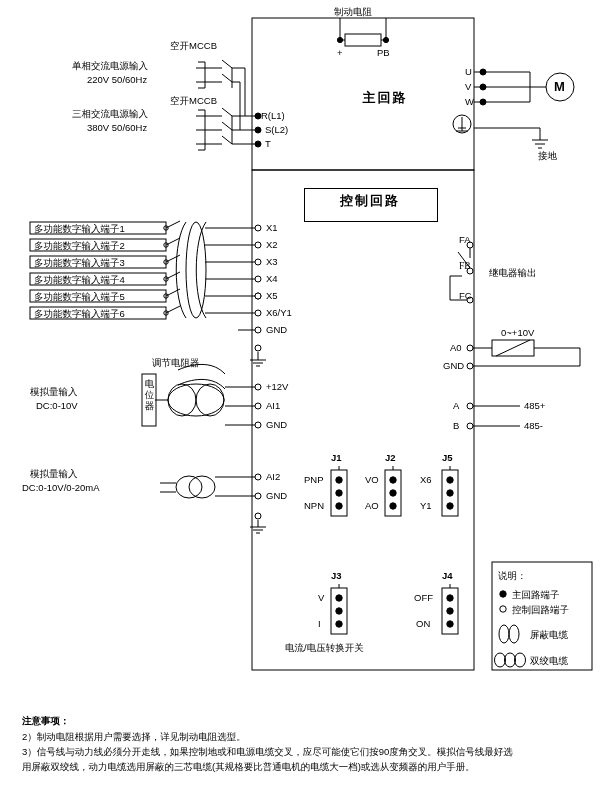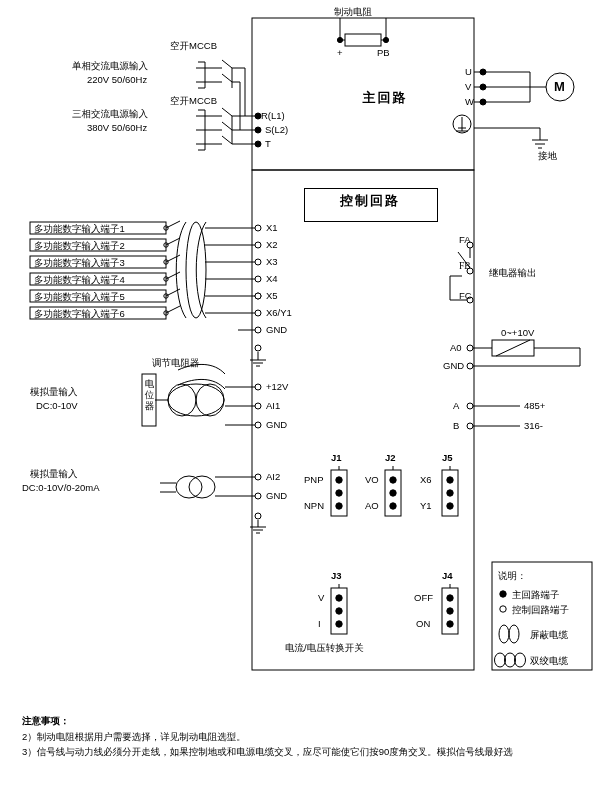--- a/index.html
+++ b/index.html
@@ -298,21 +298,21 @@
 <div class="lbl" style="left:459px;top:290px;">FC</div>
 <div class="lbl" style="left:489px;top:267px;">继电器输出</div>
 
 <div class="lbl" style="left:501px;top:327px;">0~+10V</div>
 <div class="lbl" style="left:450px;top:342px;text-align:right;">A0</div>
 <div class="lbl" style="left:443px;top:360px;">GND</div>
 
 <div class="lbl" style="left:453px;top:400px;">A</div>
 <div class="lbl" style="left:453px;top:420px;">B</div>
 <div class="lbl" style="left:524px;top:400px;">485+</div>
-<div class="lbl" style="left:524px;top:420px;">316-</div>
+<div class="lbl" style="left:524px;top:420px;">485-</div>
 
 <div class="lbl b" style="left:331px;top:452px;">J1</div>
 <div class="lbl" style="left:304px;top:474px;">PNP</div>
 <div class="lbl" style="left:304px;top:500px;">NPN</div>
 
 <div class="lbl b" style="left:385px;top:452px;">J2</div>
 <div class="lbl" style="left:365px;top:474px;">VO</div>
 <div class="lbl" style="left:365px;top:500px;">AO</div>
 
 <div class="lbl b" style="left:442px;top:452px;">J5</div>
@@ -332,13 +332,14 @@
 <div class="lbl" style="left:498px;top:570px;">说明：</div>
 <div class="lbl" style="left:512px;top:589px;">主回路端子</div>
 <div class="lbl" style="left:512px;top:604px;">控制回路端子</div>
 <div class="lbl" style="left:530px;top:629px;">屏蔽电缆</div>
 <div class="lbl" style="left:530px;top:655px;">双绞电缆</div>
 
 <div class="notes">
   <div class="ttl">注意事项：</div>
   <p>2）制动电阻根据用户需要选择，详见制动电阻选型。</p>
   <p>3）信号线与动力线必须分开走线，如果控制地或和电源电缆交叉，应尽可能使它们按90度角交叉。模拟信号线最好选</p>
+  <p>用屏蔽双绞线，动力电缆选用屏蔽的三芯电缆(其规格要比普通电机的电缆大一档)或选从变频器的用户手册。</p>
 </div>
 
 </body></html>

